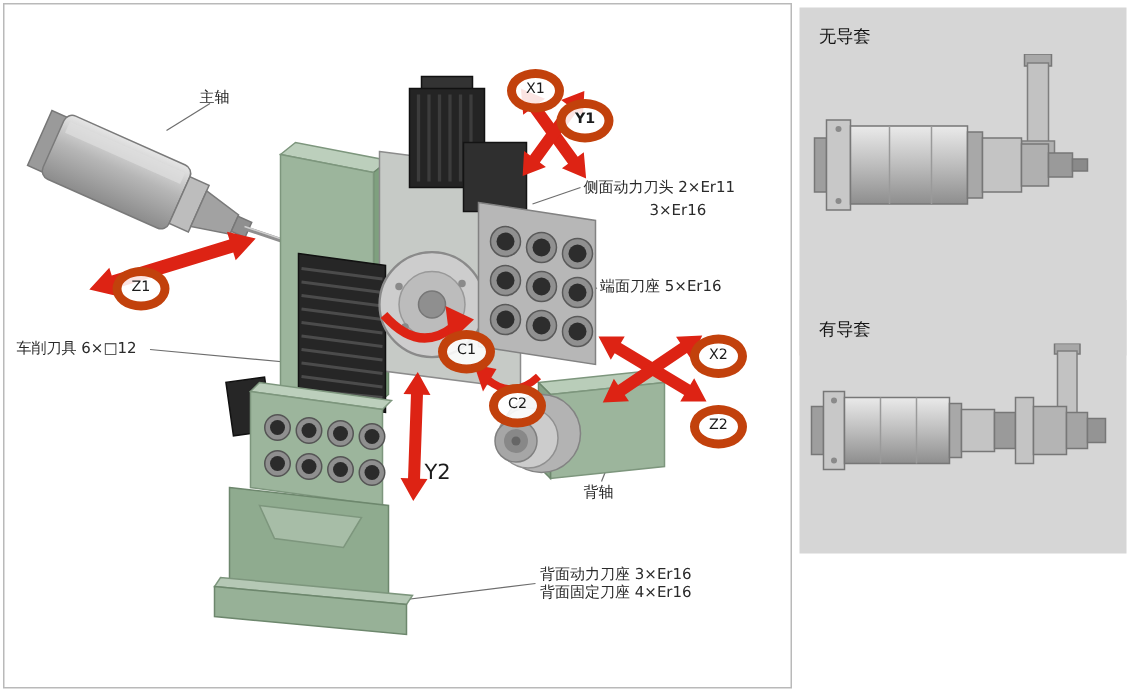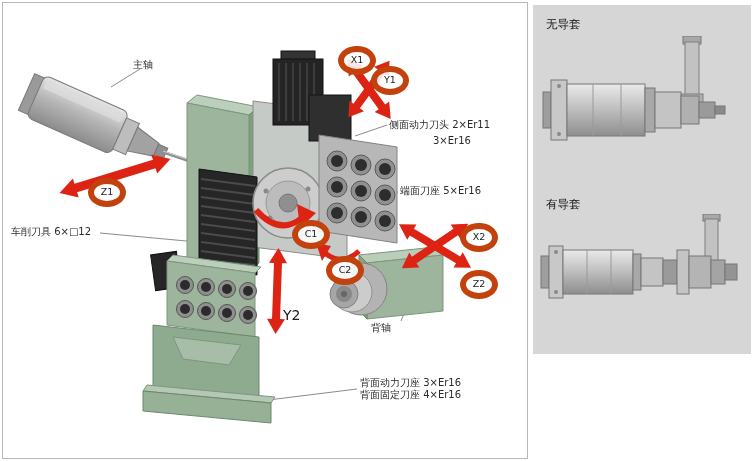--- a/index.html
+++ b/index.html
@@ -212,27 +212,27 @@
           <polygon points="-40,0 -25,-9 -25,-4 25,-4 25,-9 40,0 25,9 25,4 -25,4 -25,9"></polygon>
         </g>
       </g>
     </svg>
 
     <div class="lbl" style="left:130px;top:55px;">主轴</div>
     <div class="lbl" style="left:386px;top:115px;">侧面动力刀头 2×Er11</div>
     <div class="lbl" style="left:430px;top:132px;">3×Er16</div>
     <div class="lbl" style="left:397px;top:181px;">端面刀座 5×Er16</div>
     <div class="lbl" style="left:8px;top:222px;">车削刀具 6×□12</div>
-    <div class="lbl" style="left:368px;top:318px;text-align:center;">背轴</div>
+    <div class="lbl" style="left:386px;top:318px;text-align:center;">背轴</div>
     <div class="lbl" style="left:357px;top:373px;">背面动力刀座 3×Er16</div>
     <div class="lbl" style="left:357px;top:385px;">背面固定刀座 4×Er16</div>
 
-    <div class="axis" style="left:85px;top:175px;">Z1</div>
+    <div class="axis" style="left:72px;top:175px;">Z1</div>
     <div class="axis" style="left:335px;top:43px;">X1</div>
-    <div class="axis" style="left:368px;top:63px;">Y1</div>
+    <div class="axis" style="left:368px;top:63px;font-weight:bold;">Y1</div>
     <div class="axis" style="left:289px;top:217px;">C1</div>
     <div class="axis" style="left:323px;top:253px;">C2</div>
     <div class="axis" style="left:457px;top:220px;">X2</div>
     <div class="axis" style="left:457px;top:267px;">Z2</div>
     <div class="axis-plain" style="left:280px;top:304px;">Y2</div>
   </div>
 
   <div class="side-panel" style="top:5px;height:232px;">
     <div class="panel-title">无导套</div>
     <svg width="218" height="150" viewBox="0 0 218 150" style="margin-top:4px;">
@@ -256,21 +256,21 @@
       <line x1="60" y1="48" x2="60" y2="100" stroke="#9a9a9a"></line>
       <line x1="88" y1="48" x2="88" y2="100" stroke="#9a9a9a"></line>
       <rect x="112" y="52" width="10" height="44" fill="#a8a8a8" stroke="#777"></rect>
       <rect x="122" y="56" width="26" height="36" fill="#c4c4c4" stroke="#777"></rect>
       <rect x="148" y="60" width="18" height="28" fill="#b0b0b0" stroke="#777"></rect>
       <rect x="166" y="66" width="16" height="16" fill="#9a9a9a" stroke="#777"></rect>
       <rect x="182" y="70" width="10" height="8" fill="#8a8a8a" stroke="#777"></rect>
     </svg>
   </div>
 
-  <div class="side-panel" style="top:185px;height:169px;">
+  <div class="side-panel" style="top:200px;height:169px;">
     <div class="panel-title">有导套</div>
     <svg width="218" height="110" viewBox="0 0 218 110" style="margin-top:2px;">
       <defs>
         <linearGradient id="metalH2" x1="0" y1="0" x2="0" y2="1">
           <stop offset="0" stop-color="#eaeaea"></stop>
             <stop offset="0.5" stop-color="#bdbdbd"></stop>
             <stop offset="1" stop-color="#8e8e8e"></stop>
         </linearGradient>
       </defs>
 

